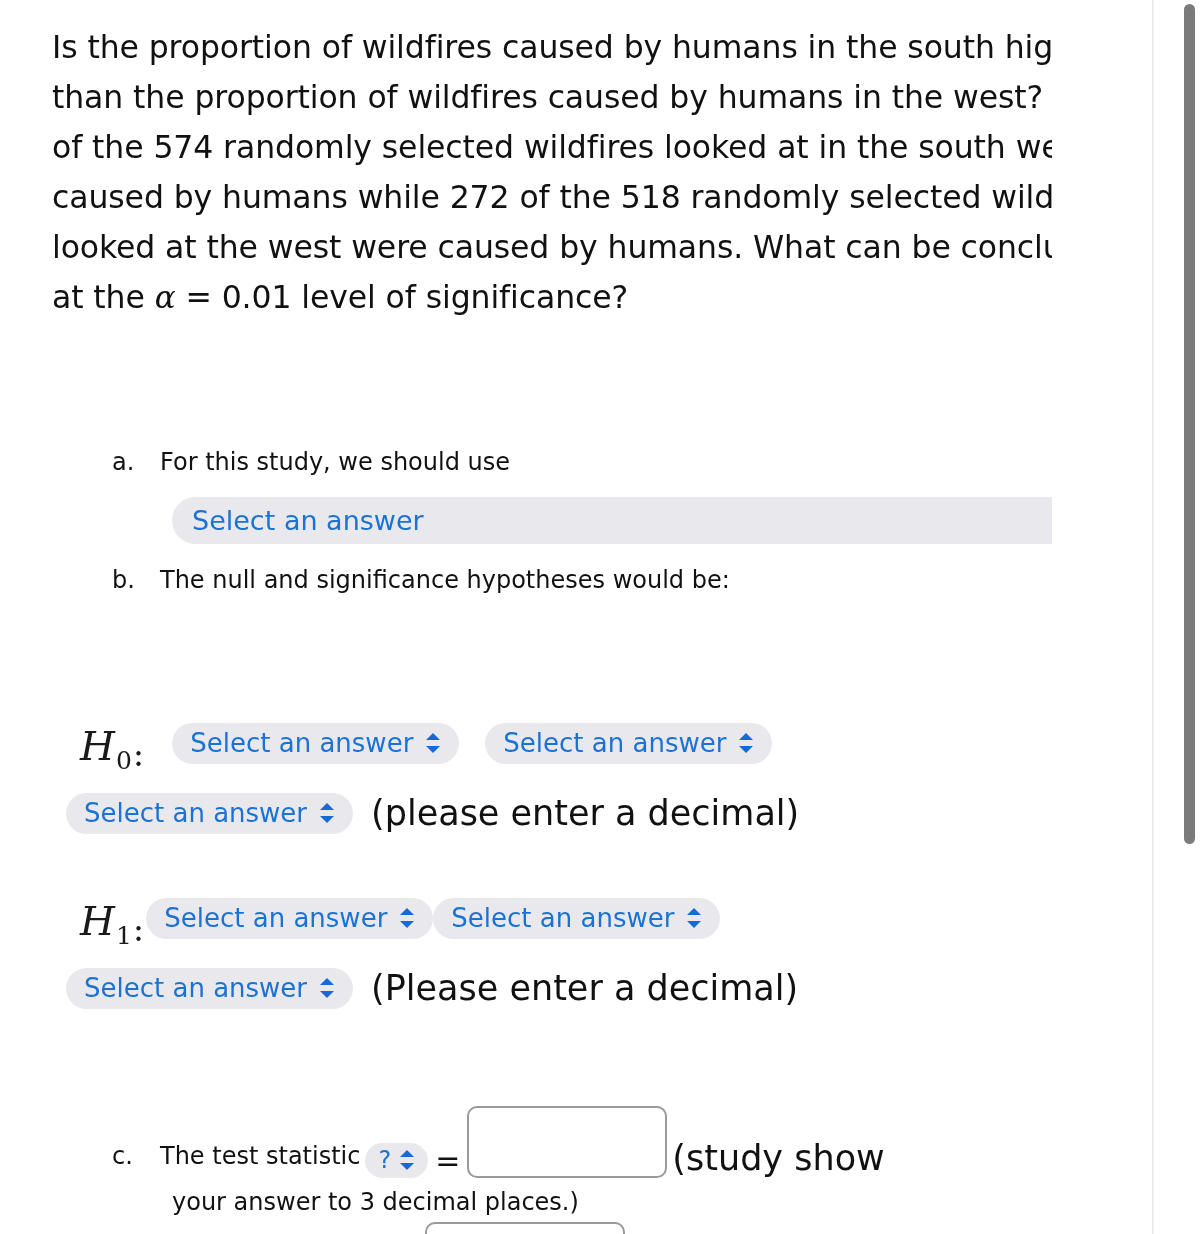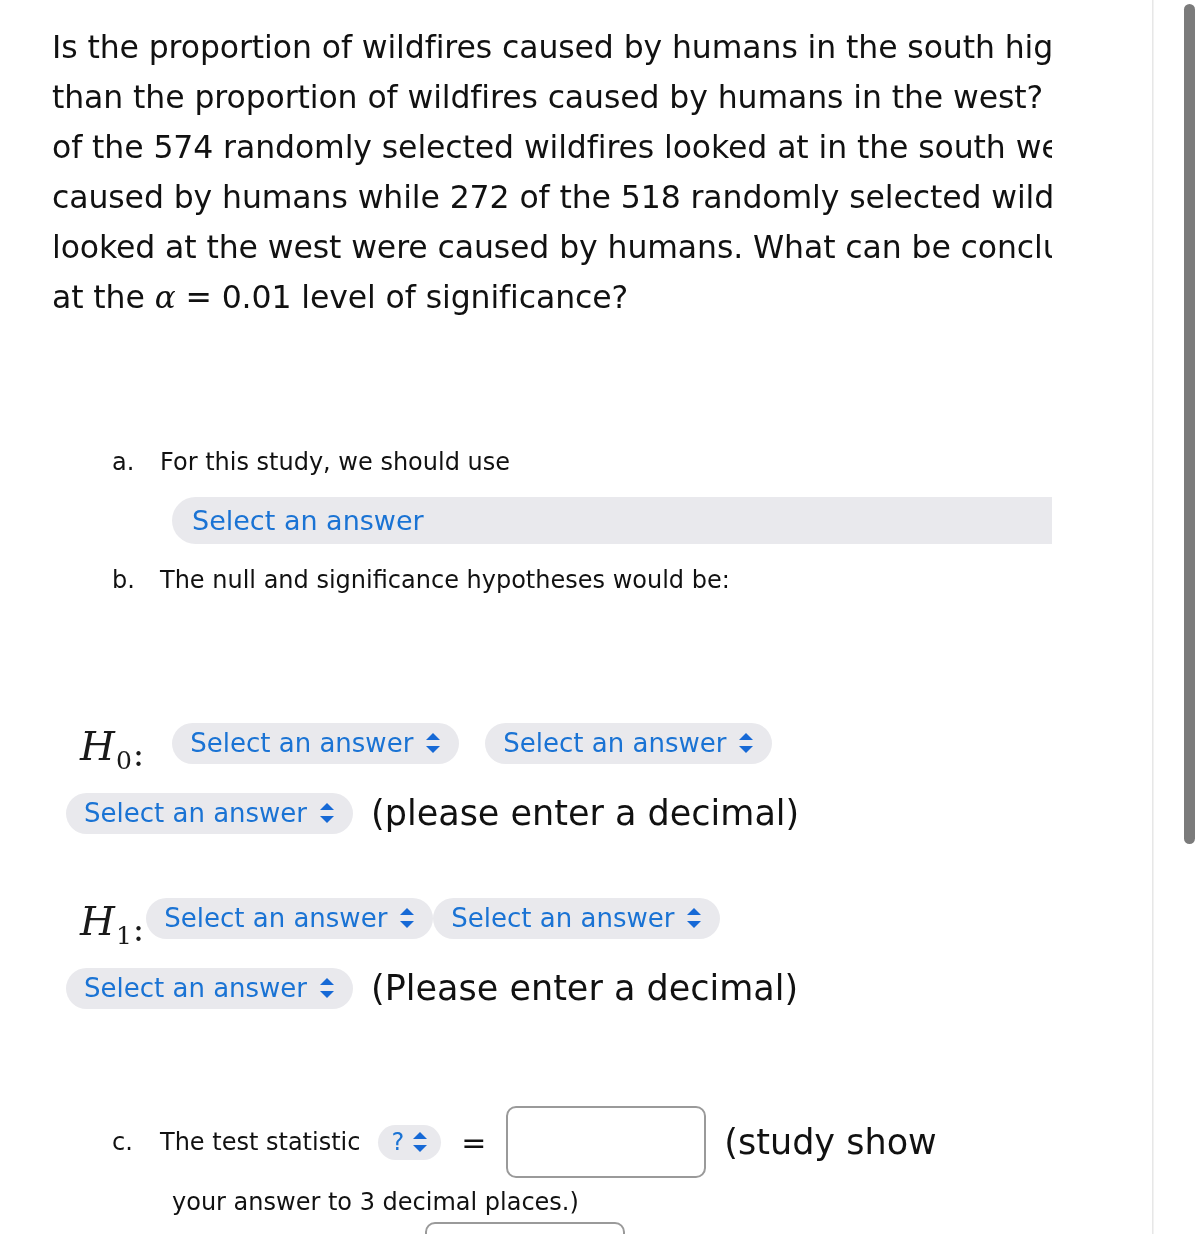--- a/index.html
+++ b/index.html
@@ -193,22 +193,22 @@
     font-size: 35px;
     color: #111111;
   }
 
   
   #c-row {
     position: absolute;
     left: 172px;
     top: 1106px;
     display: flex;
-    align-items: center;
-    gap: 18px;
+    align-items: flex-end;
+    gap: 5px;
     white-space: nowrap;
   }
   .eq {
     font-size: 30px;
     color: #111;
     padding: 0 2px;
   }
   .answer-box {
     width: 200px;
     height: 72px;

